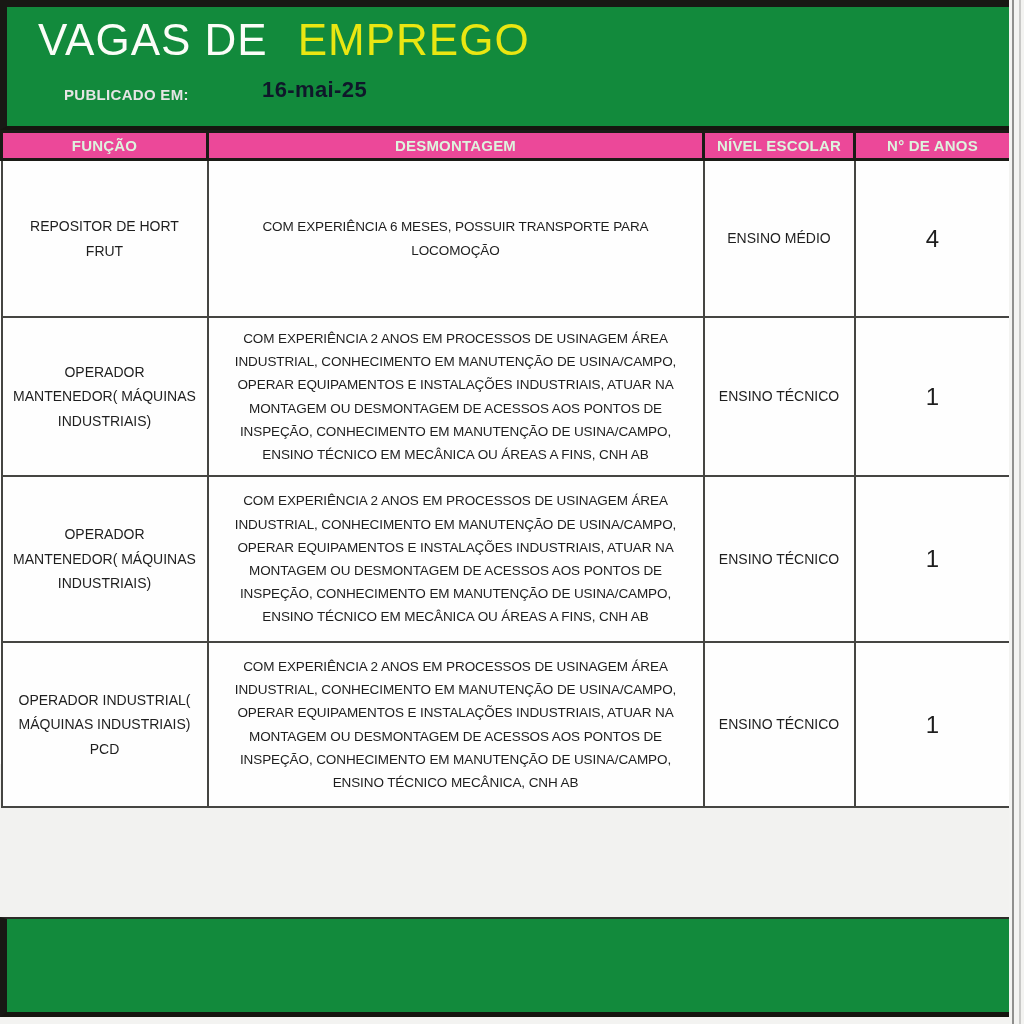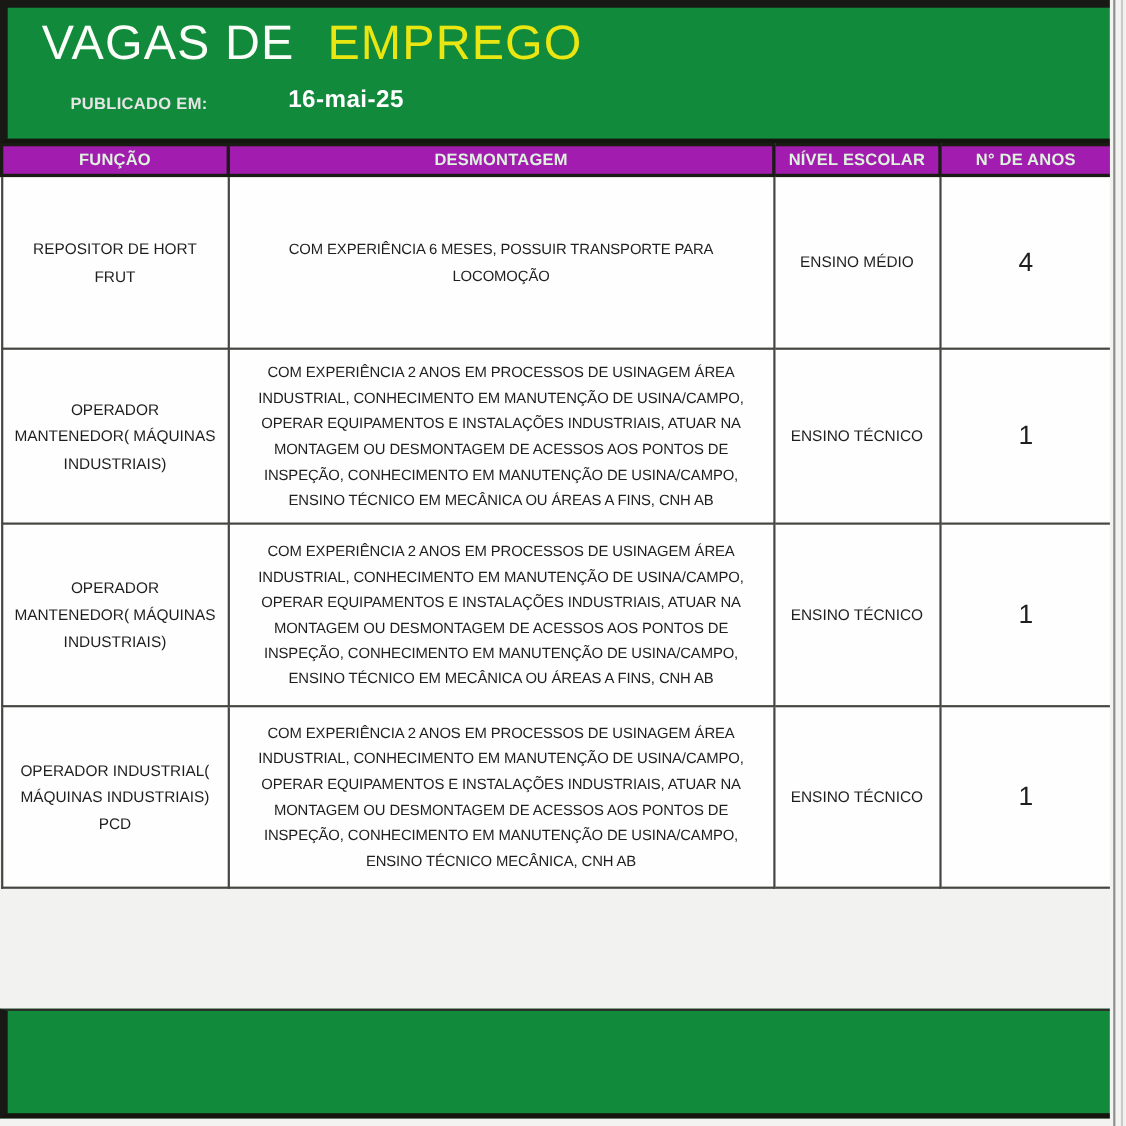--- a/index.html
+++ b/index.html
@@ -16,33 +16,33 @@
   .banner{
     position:absolute;left:0;top:0;width:1009px;height:130px;
     background:#128a3c;
     border-top:7px solid #181814;border-left:7px solid #181814;
     border-bottom:4px solid #15150f;
     box-sizing:border-box;
   }
   .title{position:absolute;left:31px;top:8px;font-size:44px;letter-spacing:1px;color:#fbfdf8;white-space:nowrap;}
   .title .accent{color:#e9e612;margin-left:30px;}
   .published-label{position:absolute;left:57px;top:79px;font-size:15px;font-weight:bold;color:#e5e5e5;letter-spacing:.3px;}
-  .published-date{position:absolute;left:255px;top:70px;font-size:22px;font-weight:bold;color:#ffffff;letter-spacing:.4px;}
+  .published-date{position:absolute;left:255px;top:70px;font-size:22px;font-weight:bold;color:#0f172a;letter-spacing:.4px;}
 
   
   .jobs-table{
     position:absolute;left:0;top:130px;width:1009px;
     border-collapse:collapse;table-layout:fixed;
   }
   .jobs-table col.c1{width:206px}
   .jobs-table col.c2{width:496px}
   .jobs-table col.c3{width:151px}
   .jobs-table col.c4{width:156px}
   .jobs-table th{
-    background:#a21caf;color:#def3de;
+    background:#ec4899;color:#def3de;
     font-size:15px;font-weight:bold;letter-spacing:.2px;
     height:25px;border:3px solid #1b1b16;padding:0 4px;
   }
   .jobs-table td{
     background:#fefefe;color:#1e1e1e;
     border:2px solid #454542;
     text-align:center;vertical-align:middle;
     padding:4px 9px;
   }
   .jobs-table td.funcao{font-size:14px;line-height:1.75;}

